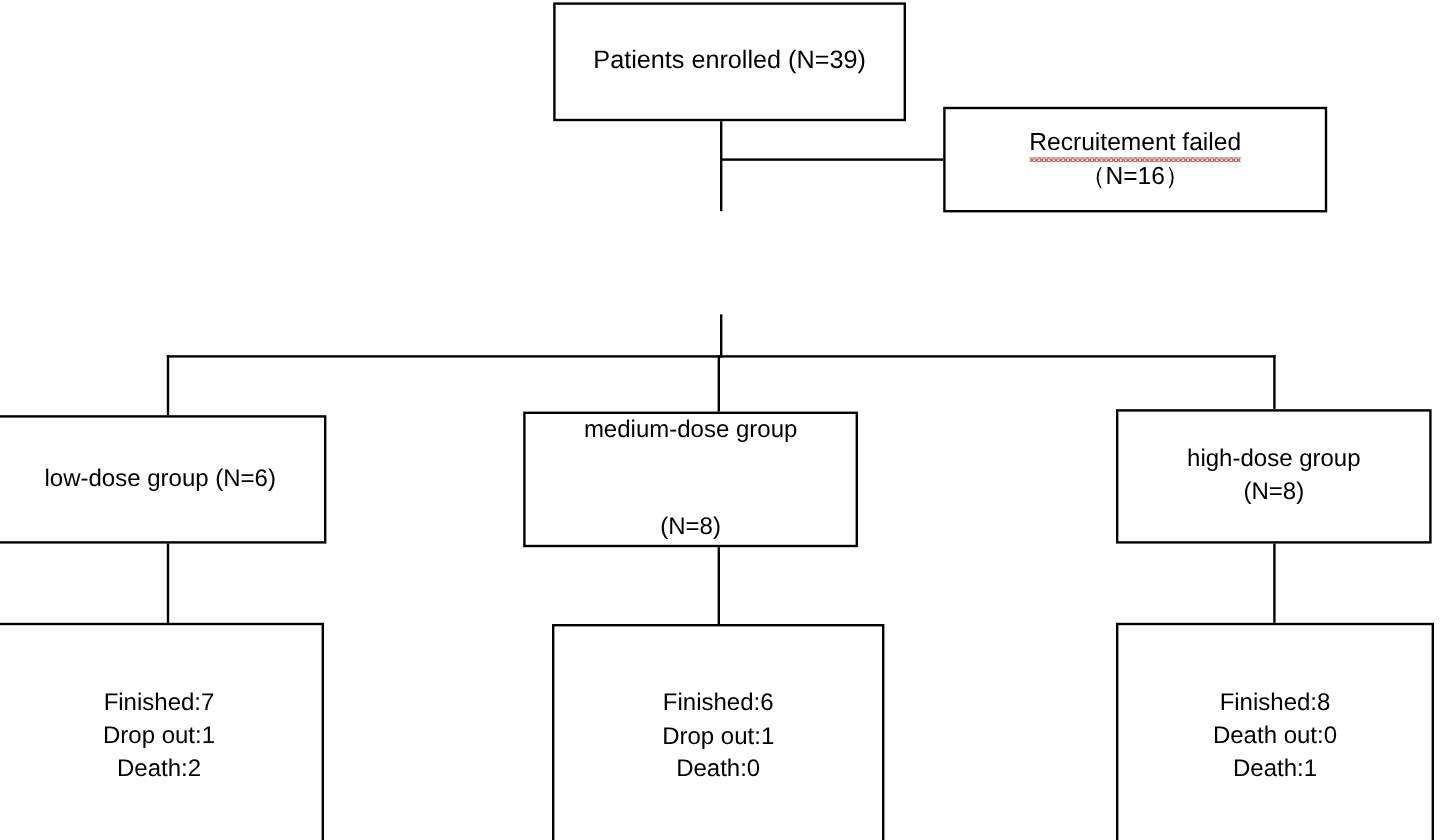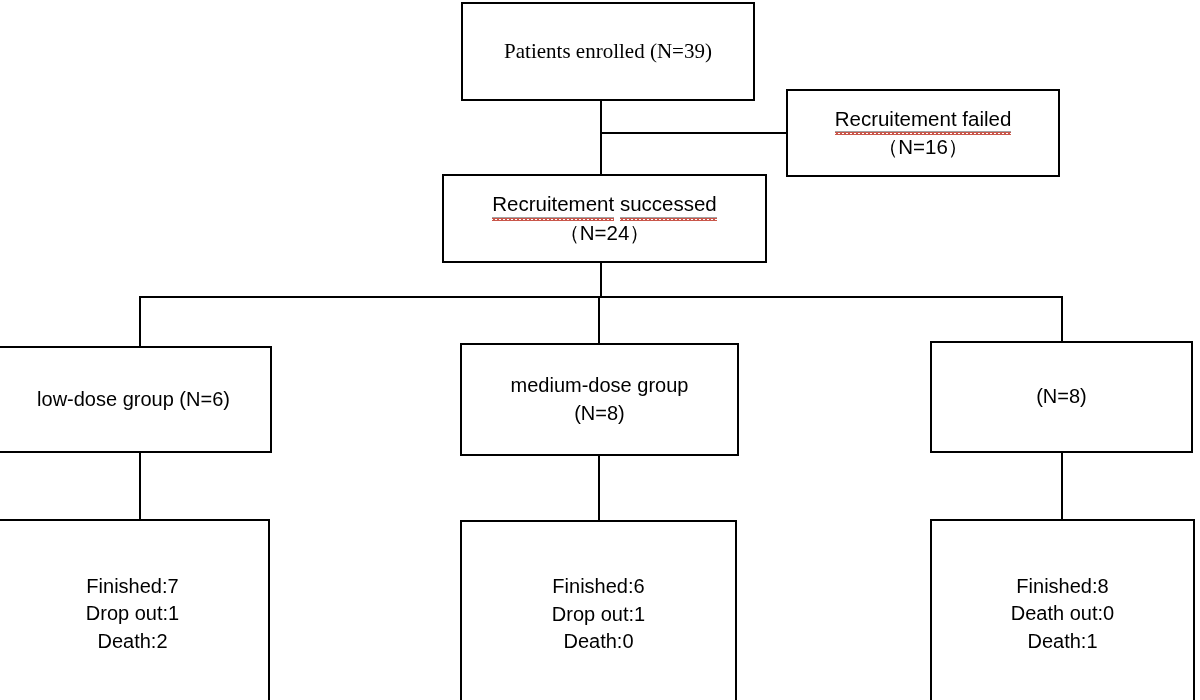--- a/index.html
+++ b/index.html
@@ -99,44 +99,41 @@
   <div class="h-line" style="left:139px; top:296px; width:924px;"></div>
 
   <div class="v-line" style="left:139px; top:296px; height:51px;"></div>
   <div class="v-line" style="left:598px; top:296px; height:48px;"></div>
   <div class="v-line" style="left:1061px; top:296px; height:46px;"></div>
 
   <div class="v-line" style="left:139px; top:452px; height:68px;"></div>
   <div class="v-line" style="left:598px; top:455px; height:65px;"></div>
   <div class="v-line" style="left:1061px; top:452px; height:68px;"></div>
 
-  <div class="box" style="left:461px; top:2px; width:294px; height:99px;font-family:Liberation Serif, serif;">
+  <div class="box" style="left:461px; top:2px; width:294px; height:99px;">
     <span class="line f21">Patients enrolled (N=39)</span>
   </div>
 
-  <div class="box" style="left:786px; top:89px; width:274px; height:88px;">
+  <div class="box" style="left:786px; top:89px; width:320px; height:88px;">
     <span class="line f20"><span class="sp">Recruitement failed</span></span>
     <span class="line f20">（N=16）</span>
   </div>
 
-  <div class="box" style="left:442px; top:174px; width:325px; height:89px;">
-    <span class="line f20"><span class="sp">Recruitement</span><span>&nbsp;</span><span class="sp">successed</span></span>
-    <span class="line f20">（N=24）</span>
-  </div>
 
   <div class="box" style="left:-5px; top:346px; width:277px; height:107px;">
     <span class="line f205">low-dose group (N=6)</span>
   </div>
 
-  <div class="box" style="left:460px; top:343px; width:279px; height:113px;">
+  <div class="box" style="left:436px; top:343px; width:279px; height:113px;justify-content:space-between;">
     <span class="line f205">medium-dose group</span>
     <span class="line f205">(N=8)</span>
   </div>
 
   <div class="box" style="left:930px; top:341px; width:263px; height:112px;">
+    <span class="line f205">high-dose group</span>
     <span class="line f205">(N=8)</span>
   </div>
 
   <div class="box" style="left:-5px; top:519px; width:275px; height:190px;">
     <span class="line f205">Finished:7</span>
     <span class="line f205">Drop out:1</span>
     <span class="line f205">Death:2</span>
   </div>
 
   <div class="box" style="left:460px; top:520px; width:277px; height:189px;">

